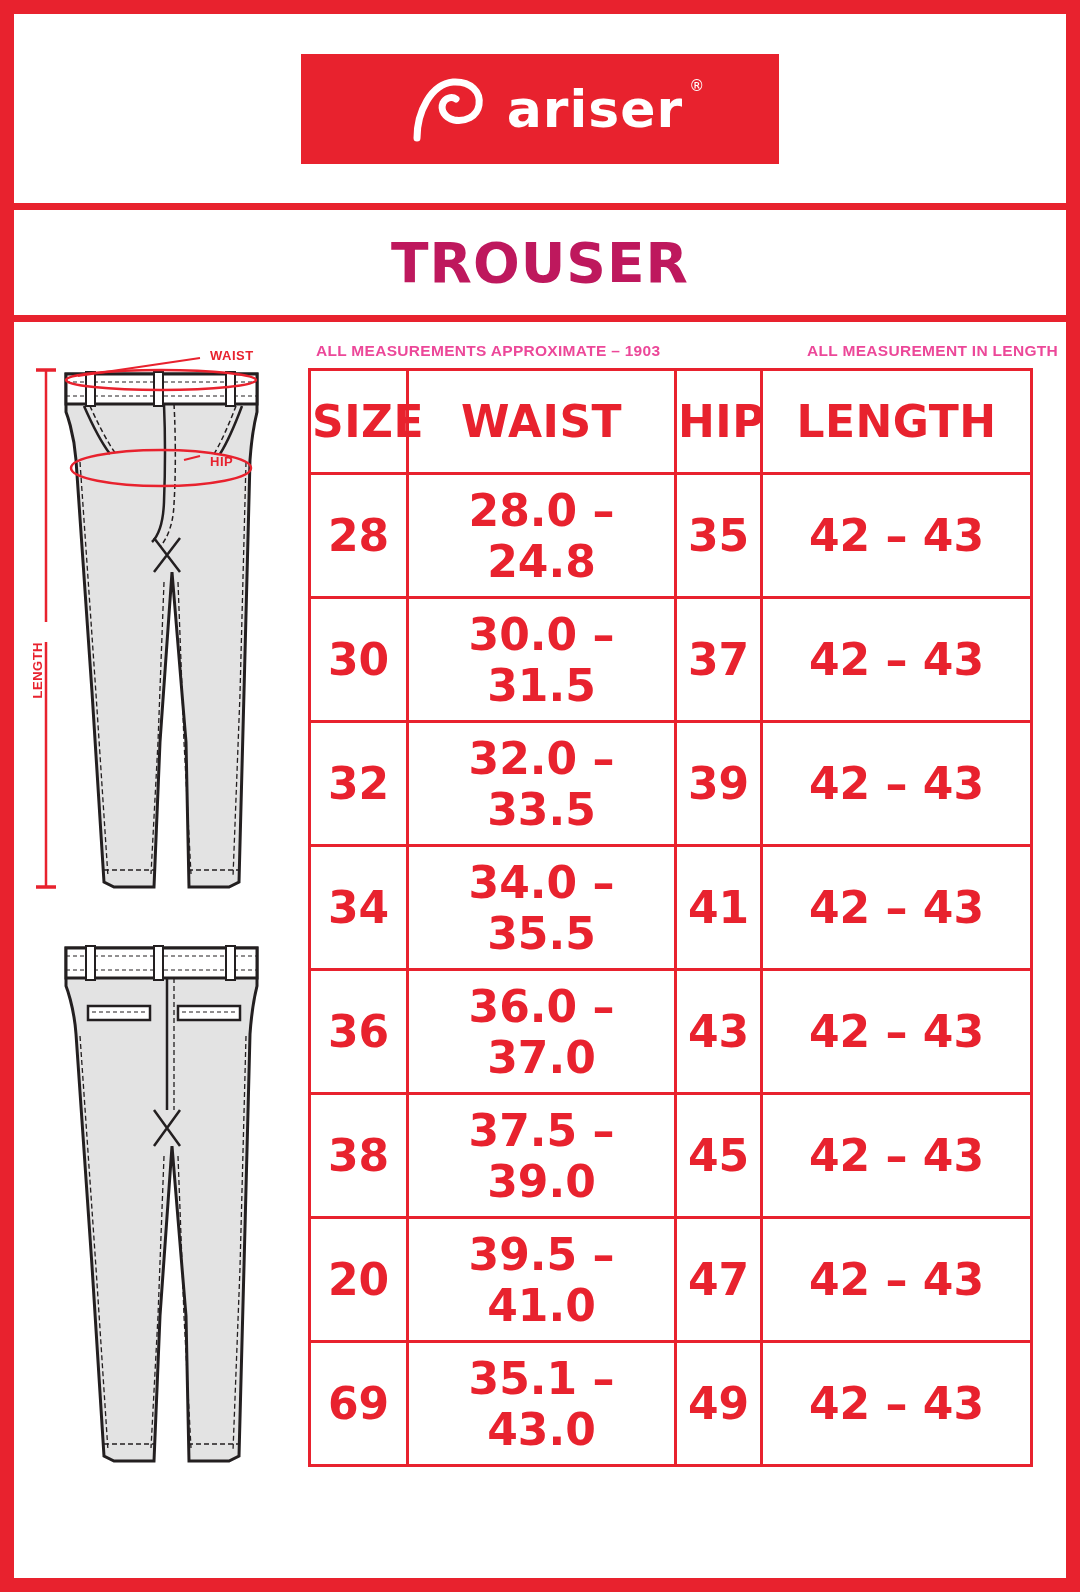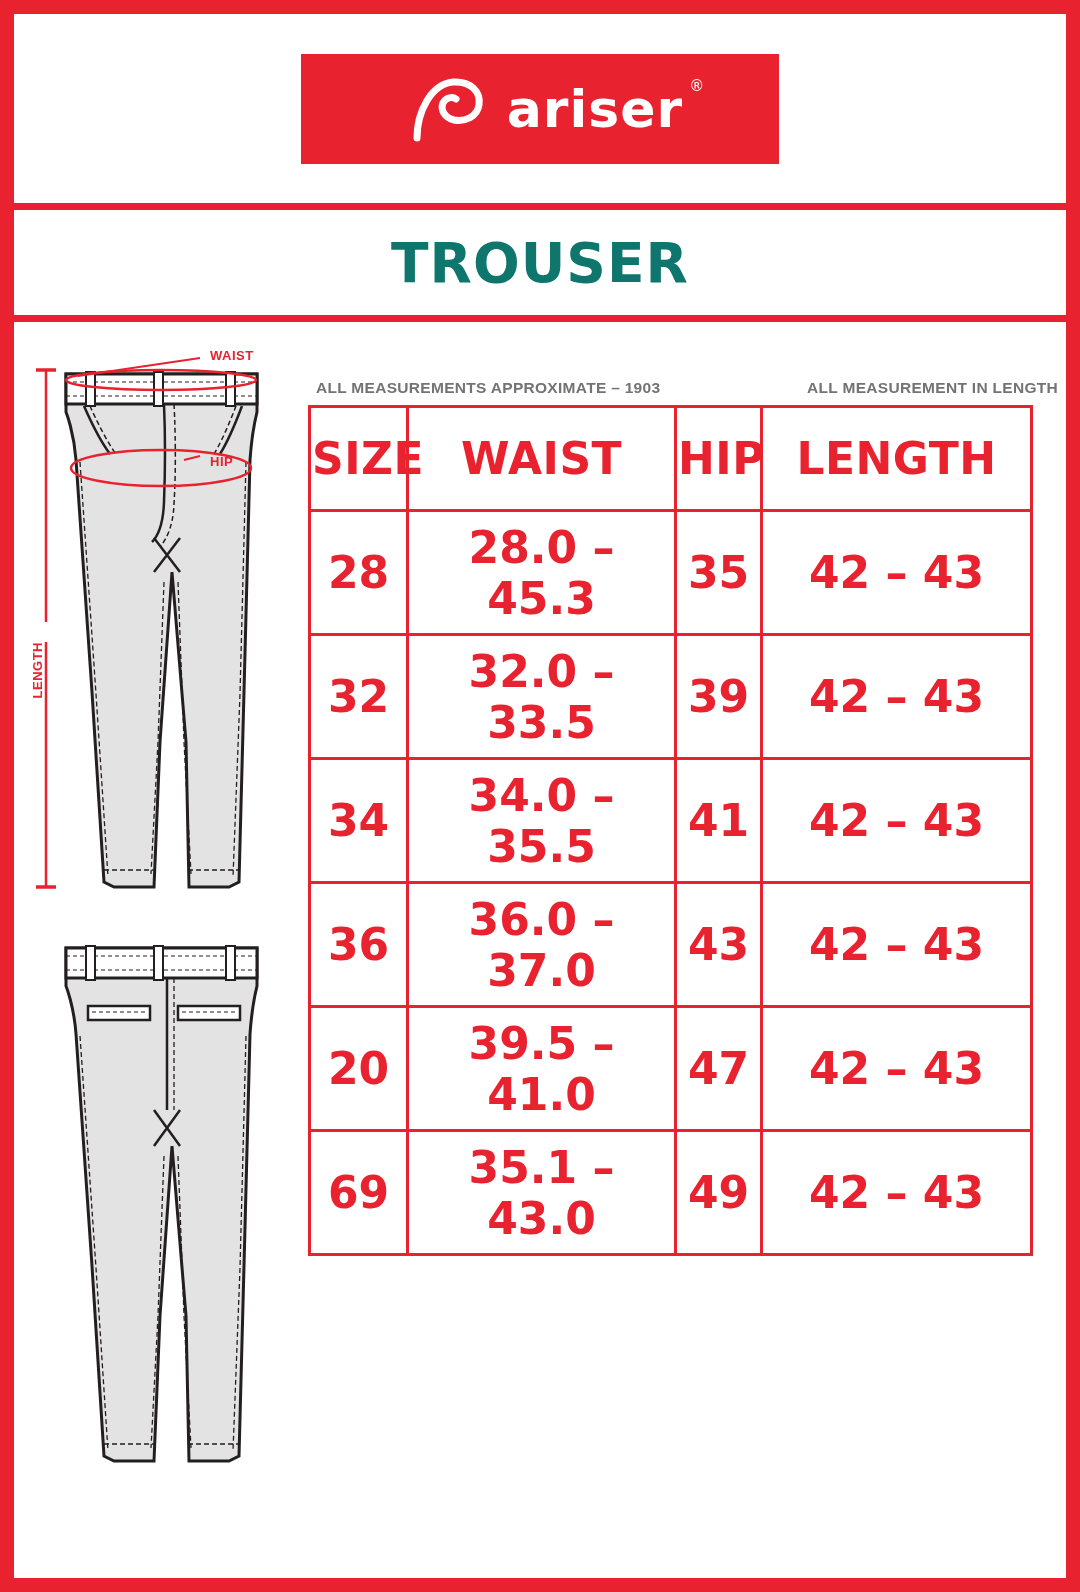--- a/index.html
+++ b/index.html
@@ -58,21 +58,21 @@
   
   .title-band {
     height: 112px;
     border-bottom: 7px solid #e8222e;
     display: flex;
     align-items: center;
     justify-content: center;
   }
   .title-band h1 {
     margin: 0;
-    color: #0f766e;
+    color: #be185d;
     font-size: 55px;
     font-weight: bold;
     letter-spacing: 1px;
     font-family: "DejaVu Sans", sans-serif;
   }
   
   .body-area {
     position: relative;
     display: flex;
     padding: 0;
@@ -85,22 +85,22 @@
   }
   .table-col {
     flex: 1;
     position: relative;
     padding: 0 0 0 4px;
   }
   .note-row {
     display: flex;
     justify-content: space-between;
     align-items: flex-end;
-    padding: 57px 8px 8px 8px;
-    color: #737373;
+    padding: 20px 8px 8px 8px;
+    color: #ec4899;
     font-size: 15.5px;
     font-weight: bold;
     letter-spacing: 0.3px;
   }
   table.size-table {
     border-collapse: collapse;
     width: 722px;
     table-layout: fixed;
   }
   table.size-table td, table.size-table th {
@@ -262,40 +262,52 @@
           <tr>
             <th>SIZE</th>
             <th>WAIST</th>
             <th>HIP</th>
             <th>LENGTH</th>
           </tr>
         </thead>
         <tbody>
           <tr>
             <td>28</td>
-            <td>28.0 – 45.3</td>
+            <td>28.0 – 24.8</td>
             <td>35</td>
+            <td>42 – 43</td>
+          </tr>
+          <tr>
+            <td>30</td>
+            <td>30.0 – 31.5</td>
+            <td>37</td>
             <td>42 – 43</td>
           </tr>
           <tr>
             <td>32</td>
             <td>32.0 – 33.5</td>
             <td>39</td>
             <td>42 – 43</td>
           </tr>
           <tr>
             <td>34</td>
             <td>34.0 – 35.5</td>
             <td>41</td>
             <td>42 – 43</td>
           </tr>
           <tr>
             <td>36</td>
             <td>36.0 – 37.0</td>
             <td>43</td>
+            <td>42 – 43</td>
+          </tr>
+          <tr>
+            <td>38</td>
+            <td>37.5 – 39.0</td>
+            <td>45</td>
             <td>42 – 43</td>
           </tr>
           <tr>
             <td>20</td>
             <td>39.5 – 41.0</td>
             <td>47</td>
             <td>42 – 43</td>
           </tr>
           <tr>
             <td>69</td>

